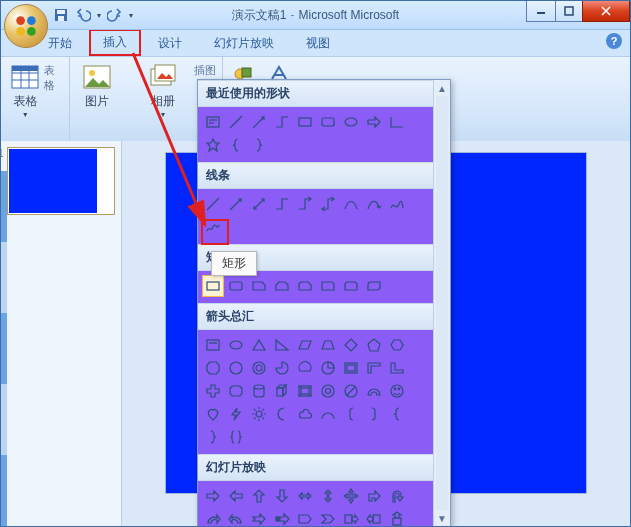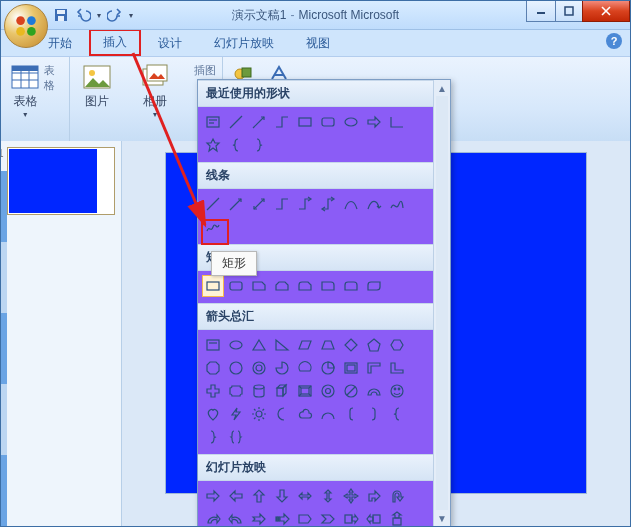--- a/index.html
+++ b/index.html
@@ -17,21 +17,21 @@
   .winbtn.max{width:26px}
   .winbtn.close{width:46px;background:linear-gradient(to bottom,#f28a7a,#d9431f,#c22806);color:#fff;border-color:#8f1c06;border-top-right-radius:0}
   
   .tabs{height:26px;display:flex;align-items:flex-end;padding-left:32px;gap:2px;background:linear-gradient(to bottom,#cfe5fc,#cfe5fc)}
   .tab{padding:5px 14px 4px;font-size:12px;color:#2a5a98;border:1px solid transparent;border-bottom:none;cursor:default}
   .tab.active-red{border:2px solid #e02020;background:#cfe5fc;padding:3px 12px}
   .help{position:absolute;right:8px;top:32px;width:16px;height:16px;border-radius:50%;background:#4b89d6;color:#fff;font-weight:bold;display:flex;align-items:center;justify-content:center;font-size:11px}
   
   .ribbon{height:86px;background:linear-gradient(to bottom,#eaf3fe,#d7e8fb 60%,#c6ddf5);border-top:1px solid #b3cdee;border-bottom:1px solid #9cbce0;display:flex}
   .group{border-right:1px solid #b7cfe8;display:flex;align-items:flex-start;justify-content:space-between;padding:4px 6px 2px}
-  .group .icons{display:flex;gap:16px;align-items:flex-start}
+  .group .icons{display:flex;gap:24px;align-items:flex-start}
   .bigbtn{display:flex;flex-direction:column;align-items:center;width:42px;gap:2px}
   .bigbtn .glyph{width:32px;height:32px}
   .bigbtn .lbl{font-size:12px;color:#3a4a66;text-align:center;line-height:13px}
   .drop{font-size:8px;color:#3a4a66}
   .group .title2{font-size:11px;color:#5c7498;padding-top:2px}
   .moregroup{flex:1;display:flex;align-items:flex-start;padding:4px 6px;gap:8px}
   .smbtn{width:26px;height:24px;border:1px solid transparent;display:flex;align-items:center;justify-content:center}
   
   .workspace{position:absolute;left:0;right:0;top:140px;bottom:0;display:flex;background:#dbe8f7}
   .thumbs{width:108px;background:#eef5fc;border-right:1px solid #b7cfe8;padding:6px}

